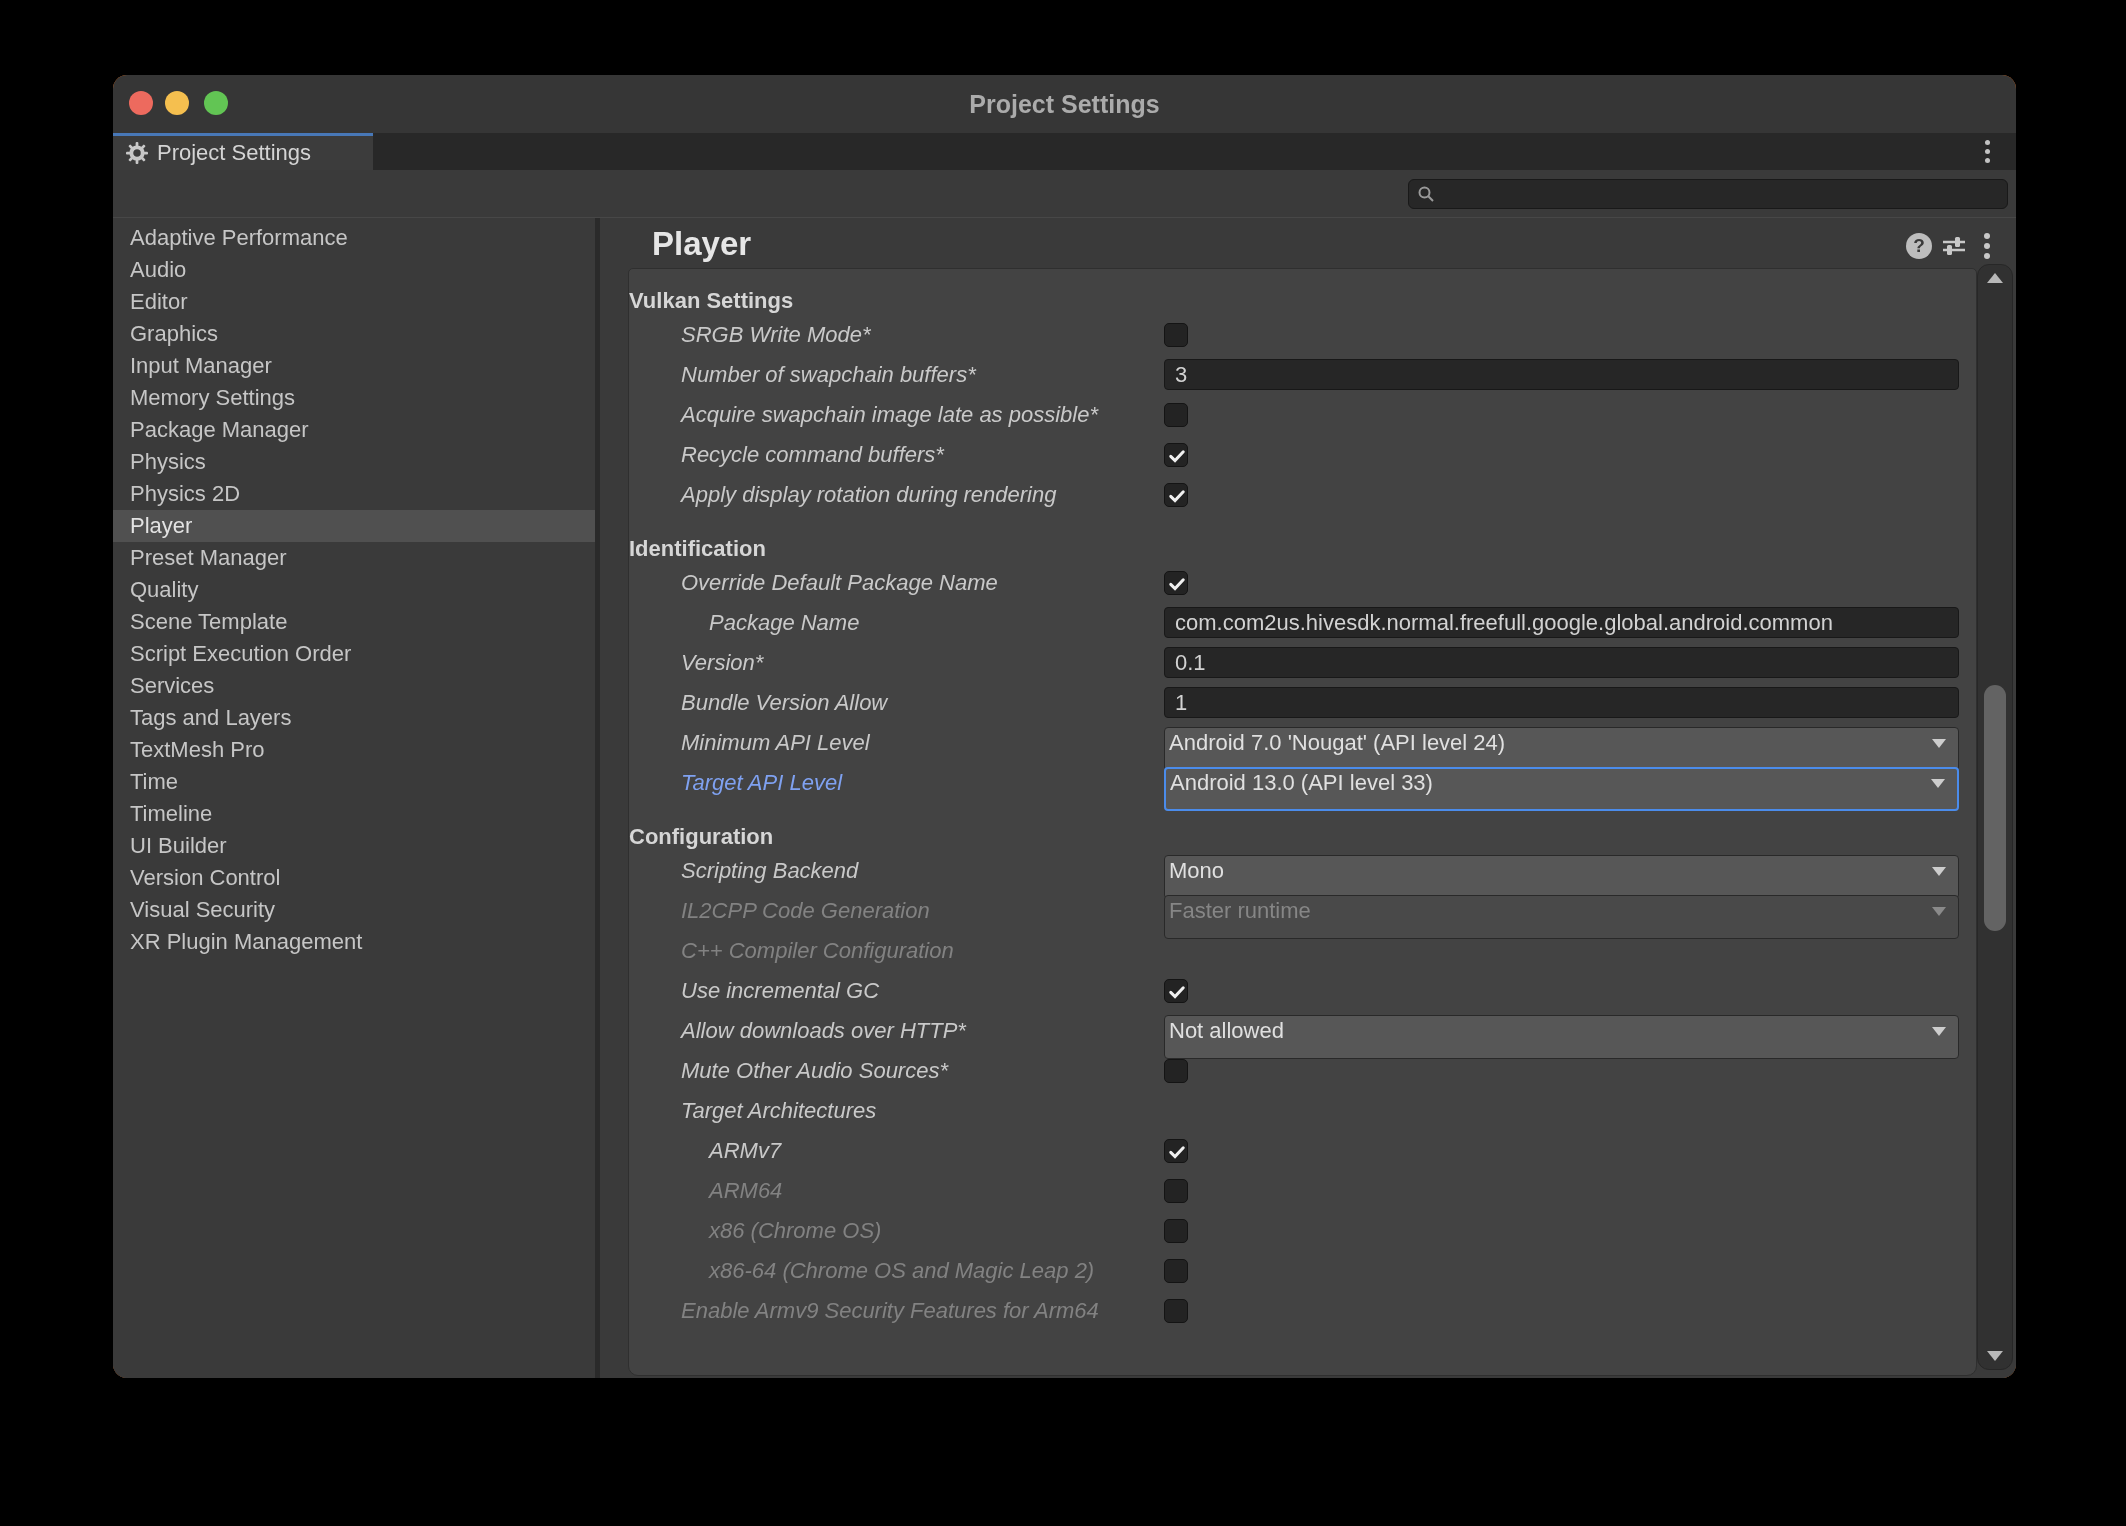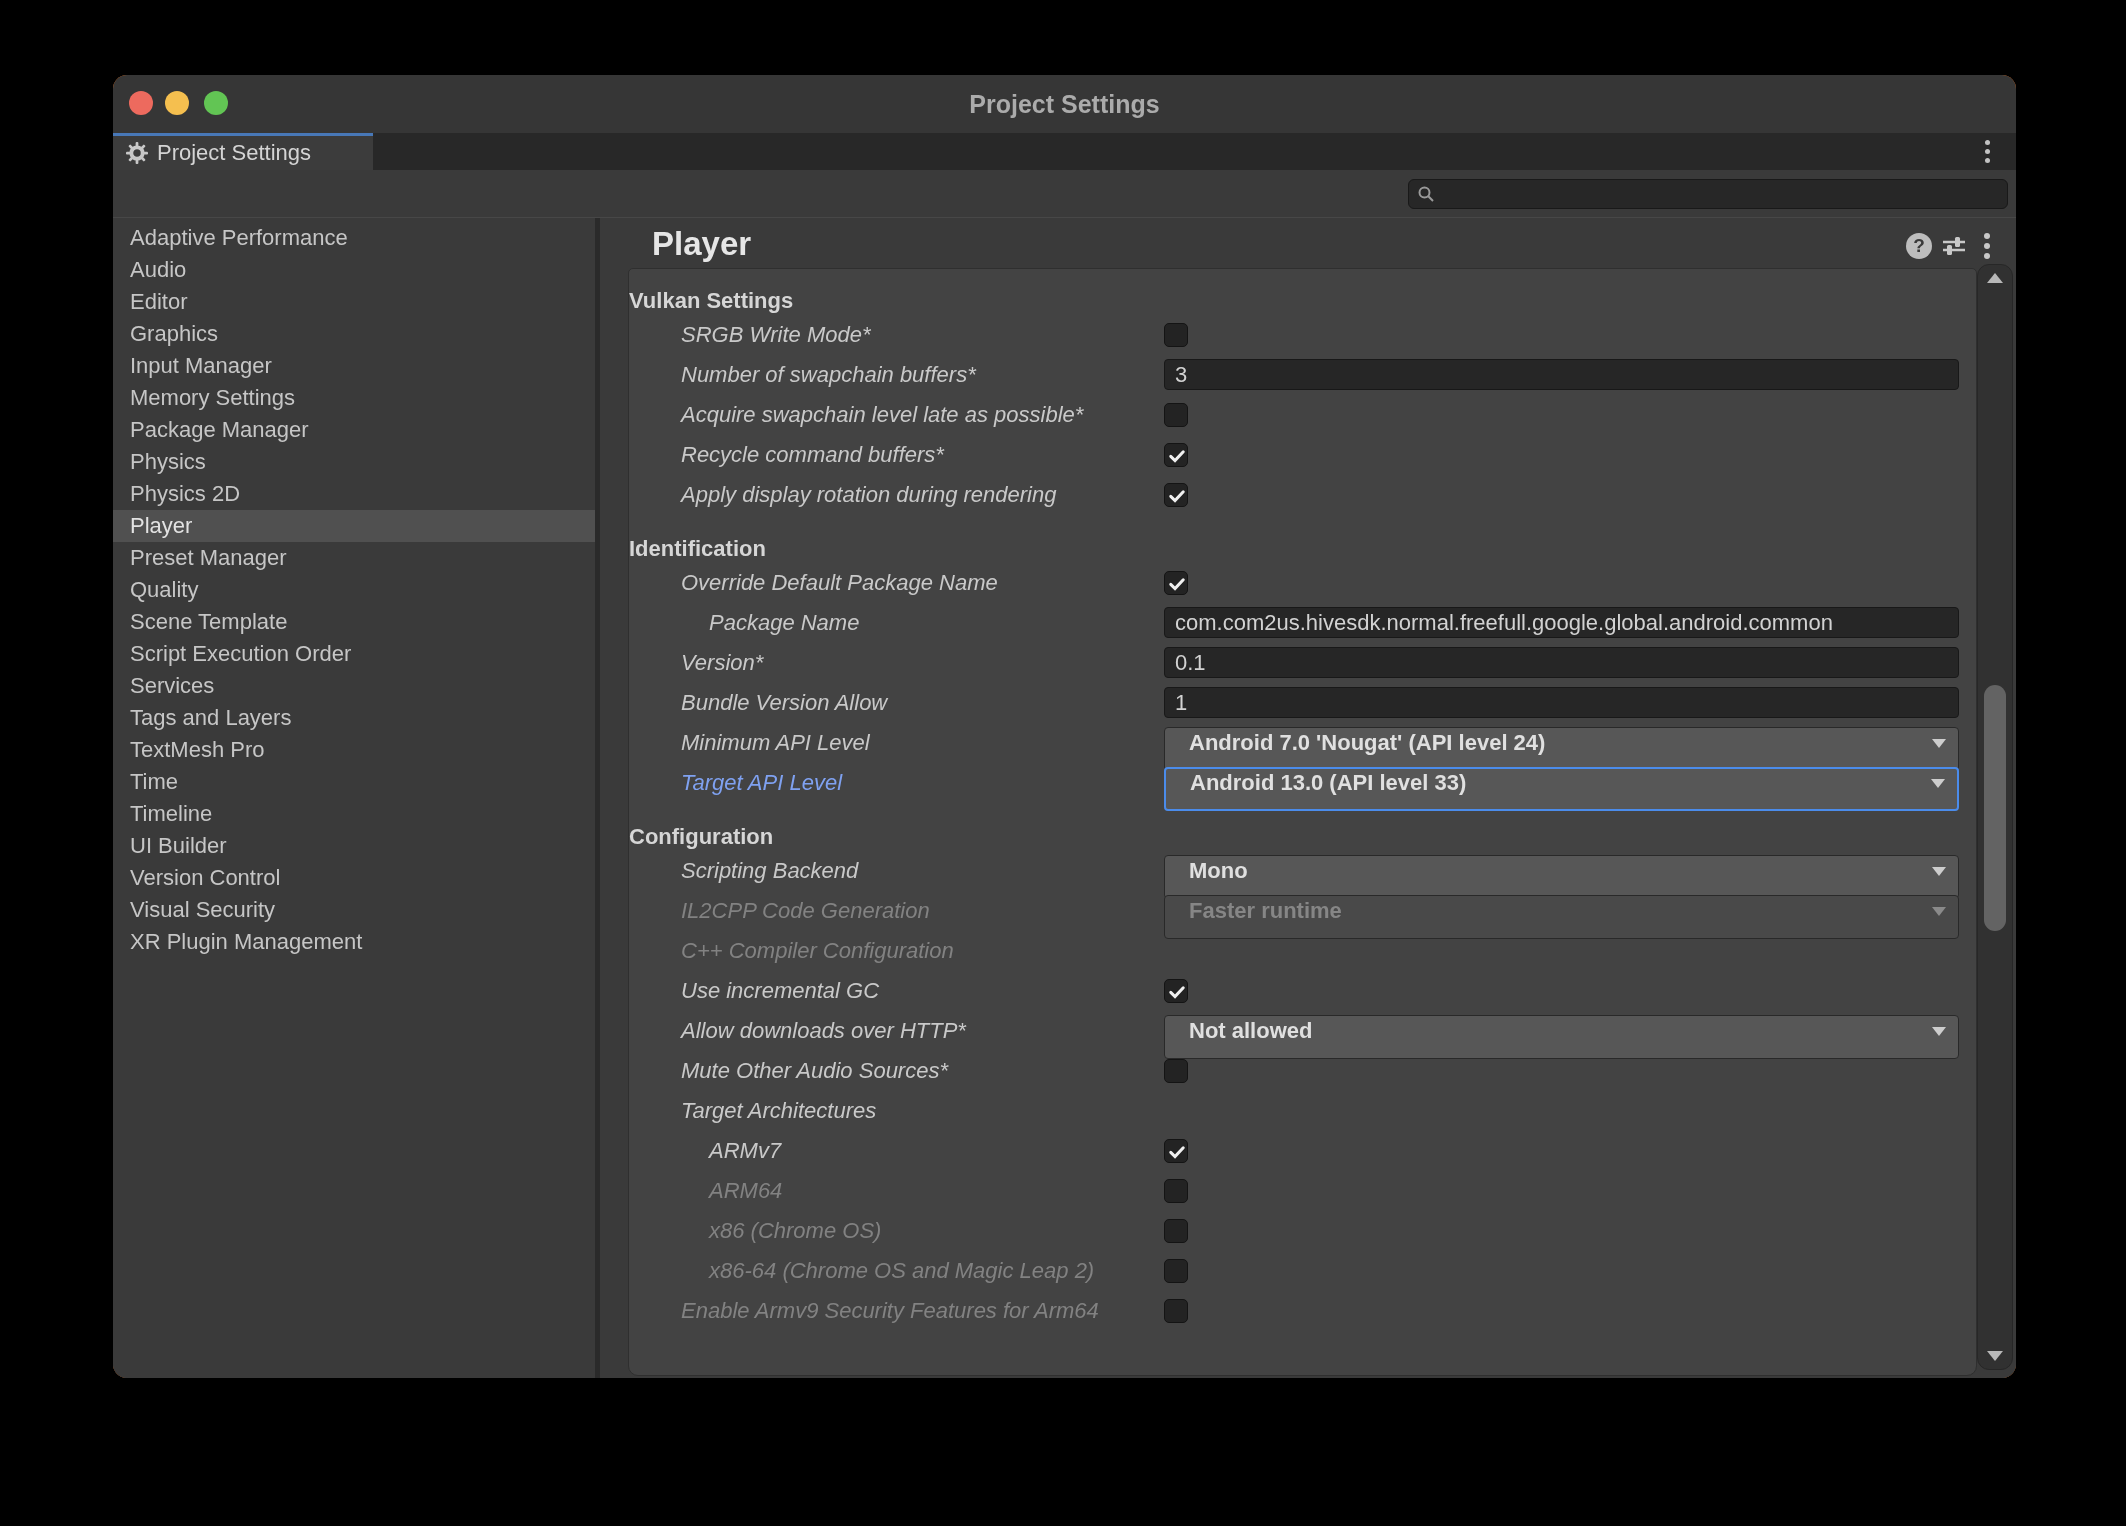--- a/index.html
+++ b/index.html
@@ -70,22 +70,22 @@
 
   .cb { position:absolute; left:535px; top:8px; width:24px; height:24px; background:#232323;
         border:1px solid #141414; border-radius:5px; cursor:pointer; }
   .cb svg { position:absolute; left:2px; top:2px; }
 
   .tf { position:absolute; left:535px; top:4px; width:795px; height:31px; background:#262626;
         border:1px solid #181818; border-radius:4px; line-height:29px; padding:0 10px;
         color:#d2d2d2; font-size:22px; white-space:nowrap; overflow:hidden; cursor:text; }
 
   .dd { position:absolute; left:535px; top:4px; width:795px; height:44px; background:#575757;
-        border:1px solid #292929; border-radius:4px; line-height:29px; padding:0 34px 0 24px;
-        color:#e0e0e0; font-size:22px; white-space:nowrap; overflow:hidden; cursor:pointer;font-weight:bold; }
+        border:1px solid #292929; border-radius:4px; line-height:29px; padding:0 34px 0 4px;
+        color:#e0e0e0; font-size:22px; white-space:nowrap; overflow:hidden; cursor:pointer; }
   .dd .arr { position:absolute; right:12px; top:11px; width:0; height:0;
              border-left:7px solid transparent; border-right:7px solid transparent;
              border-top:9px solid #cdcdcd; }
   .dd.dis { background:#494949; color:#868686; cursor:default; }
   .dd.dis .arr { border-top-color:#8a8a8a; }
   .dd.focus { border:2px solid #4b8ceb; line-height:27px; }
   .dd.focus .arr { top:10px; }
 
   
   .scrollbar { position:absolute; left:1377px; top:46px; width:36px; height:1106px;
@@ -194,21 +194,21 @@
           <div class="sec-hdr">Vulkan Settings</div>
           <div class="row">
             <span class="lbl ind1">SRGB Write Mode*</span>
             <div class="cb"></div>
           </div>
           <div class="row">
             <span class="lbl ind1">Number of swapchain buffers*</span>
             <div class="tf">3</div>
           </div>
           <div class="row">
-            <span class="lbl ind1">Acquire swapchain level late as possible*</span>
+            <span class="lbl ind1">Acquire swapchain image late as possible*</span>
             <div class="cb"></div>
           </div>
           <div class="row">
             <span class="lbl ind1">Recycle command buffers*</span>
             <div class="cb">
               <svg width="20" height="20" viewBox="0 0 16 16">
                 <path d="M3 8.3 L6.4 11.6 L13 4.6" fill="none" stroke="#f0f0f0" stroke-width="2.4" stroke-linecap="round"></path>
               </svg>
             </div>
           </div>

